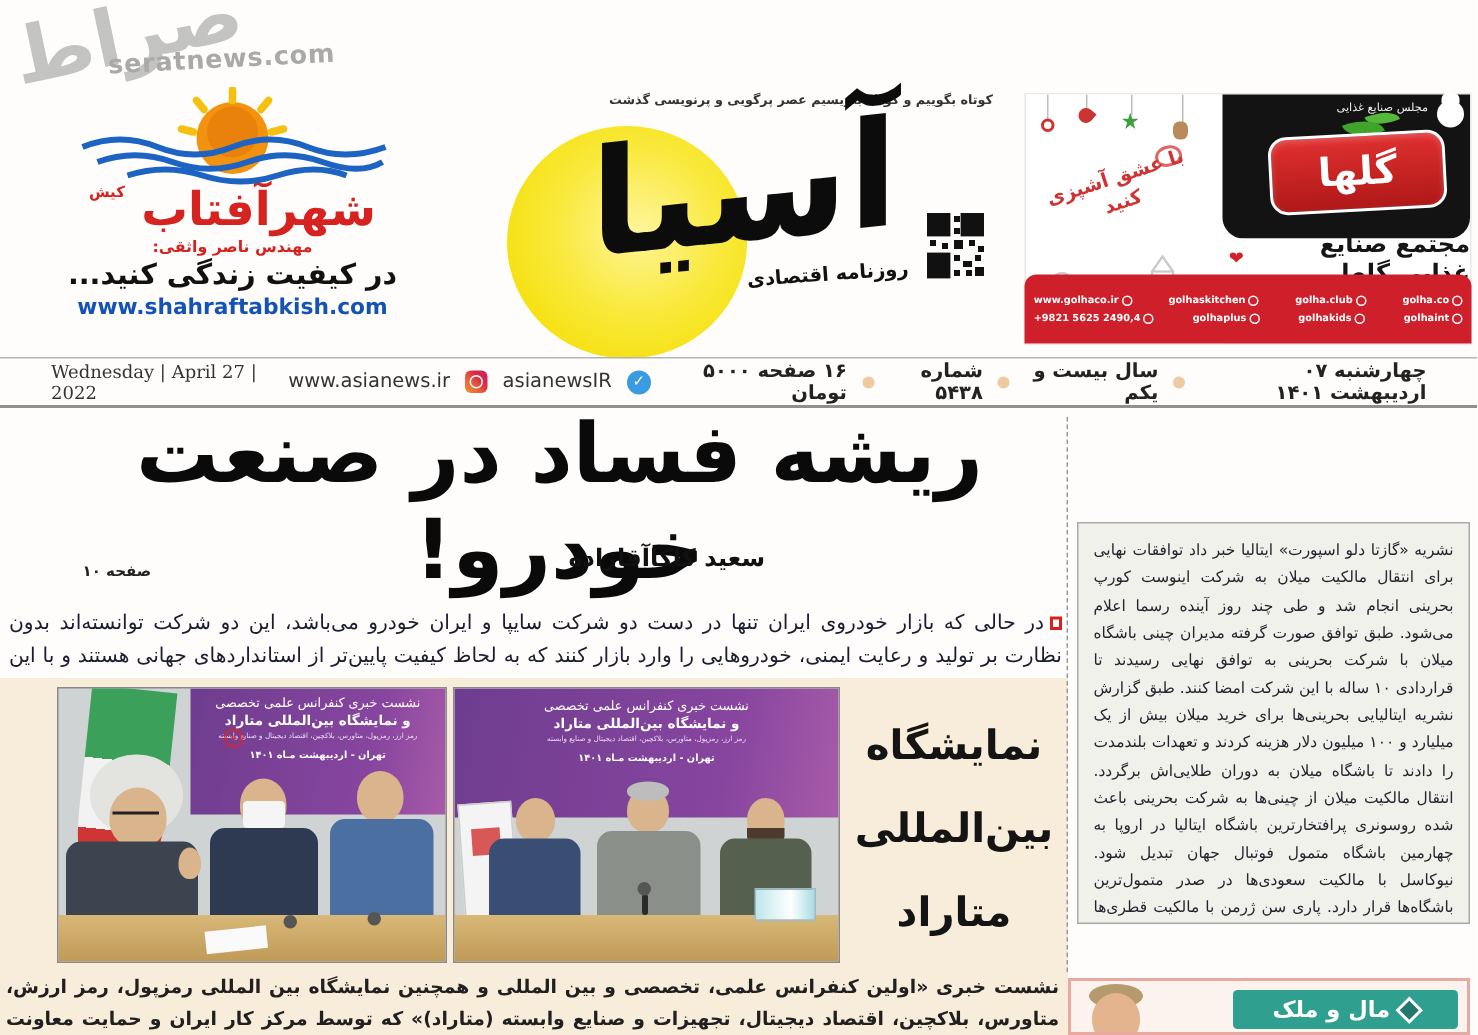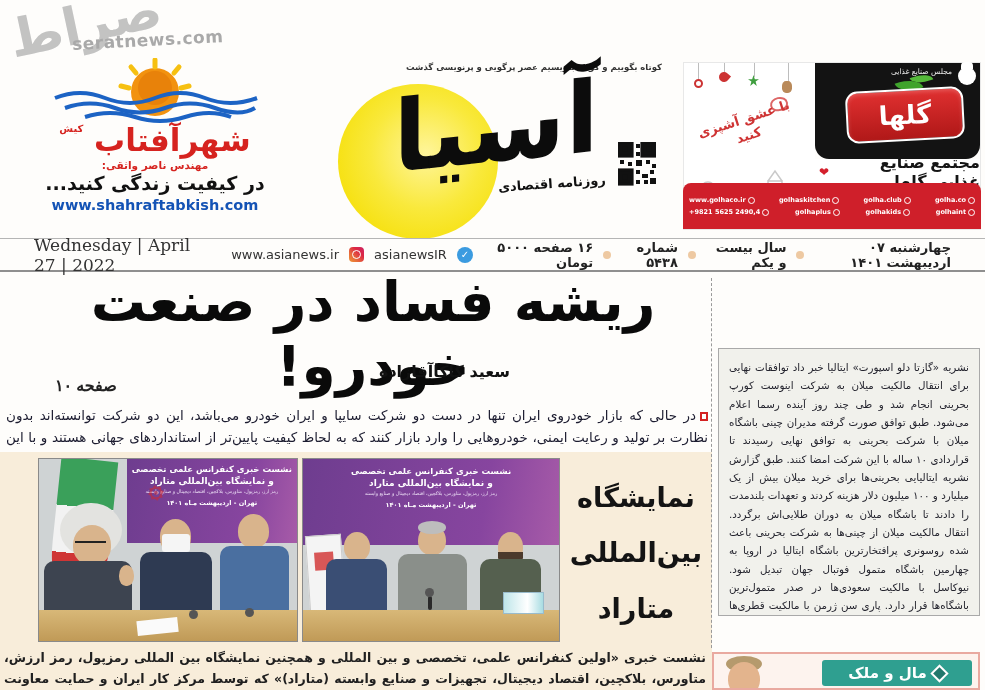--- a/index.html
+++ b/index.html
@@ -57,38 +57,38 @@
   
   .dateline { position:absolute; left:0; top:238px; width:985px; height:34px; border-top:1px solid #b5b5b5; border-bottom:2px solid #8f8f8f;
               display:flex; flex-direction:row-reverse; align-items:center; padding:0 34px; gap:10px; }
   .dl-fa { font-size:13px; font-weight:bold; color:#222; direction:rtl; }
   .dl-dot { width:8px; height:8px; border-radius:50%; background:#eec9a2; flex:none; }
   .dl-sp { flex:1; }
   .dl-verified { width:16px; height:16px; border-radius:50%; background:#3b9be0; color:#fff; font-size:10px; line-height:16px; text-align:center; flex:none; }
   .dl-insta { width:15px; height:15px; border-radius:4px; background:linear-gradient(45deg,#f09433,#e6683c,#dc2743,#cc2366); position:relative; flex:none; }
   .dl-insta::after { content:""; position:absolute; inset:3px; border:1.5px solid #fff; border-radius:50%; }
   .dl-handle, .dl-site { font-size:13px; color:#333; }
-  .dl-en { font-size:17px; color:#333; font-family:"DejaVu Serif", serif; }
+  .dl-en { font-size:12px; color:#333; font-family:"DejaVu Serif", serif; }
 
   
   .lead-headline { position:absolute; left:16px; top:270px; width:714px; text-align:center; font-size:55px; font-weight:900; color:#0a0a0a; direction:rtl; letter-spacing:-1px; }
   .lead-byline { position:absolute; left:170px; top:362px; width:340px; text-align:right; font-size:16px; font-weight:bold; color:#111; direction:rtl; }
-  .lead-pageref { position:absolute; left:55px; top:376px; font-size:16px; font-weight:bold; color:#222; direction:rtl;font-family:Liberation Serif, serif; }
+  .lead-pageref { position:absolute; left:55px; top:376px; font-size:10px; font-weight:bold; color:#222; direction:rtl; }
   .lead-par { position:absolute; left:6px; top:404px; width:702px; direction:rtl; text-align:justify; font-size:13.5px; font-weight:500; color:#1c1c30; line-height:1.65; }
   .red-bullet { display:inline-block; width:8px; height:9px; border:2px solid #d42222; margin-left:4px; vertical-align:-1px; }
 
   
   .cream { position:absolute; left:0; top:452px; width:712px; height:238px; background:#f8edda; }
   .photo { position:absolute; top:6px; height:184px; border:1px solid #8a8a8a; background:#cfd3d4; overflow:hidden; }
   .photo1 { left:38px; width:260px; }
   .photo2 { left:302px; width:258px; }
   .banner { position:absolute; background:linear-gradient(100deg,#6e3d8f 0%, #87459f 70%, #a75ba8 100%); color:#fff; text-align:center; direction:rtl; }
   .p1-banner { left:34%; top:0; width:66%; height:46%; padding-top:5px; }
   .p2-banner { left:0; top:0; width:100%; height:47%; padding-top:7px; }
-  .b-l1 { font-size:8.5px; font-weight:bold; }
+  .b-l1 { font-size:8.5px; font-weight:normal; }
   .b-l2 { font-size:9px; font-weight:bold; margin-top:2px; }
   .b-l3 { font-size:4.8px; margin-top:3px; color:#e9d9f2; }
   .b-l4 { font-size:6.5px; margin-top:5px; font-weight:bold; }
   .iran-flag { position:absolute; left:6%; top:0; width:22%; height:78%; transform:rotate(6deg); background:linear-gradient(#3aa05a 0 34%, #f2f2f2 34% 67%, #cf3535 67% 100%); border-radius:0 0 40% 40%; }
   .white-flag { position:absolute; left:2%; top:42%; width:14%; height:50%; background:#f4f4f4; border:1px solid #ccc; transform:rotate(-4deg); }
   .white-flag::after { content:""; position:absolute; top:18%; left:22%; width:55%; height:20%; background:#d23b3b; opacity:.85; }
   .head { position:absolute; border-radius:50% 50% 45% 45%; background:#d9b48c; }
   .hair { position:absolute; border-radius:50%; }
   .torso { position:absolute; border-radius:10px 10px 0 0; }
   .mask { position:absolute; background:#f5f5f5; border-radius:3px; }

